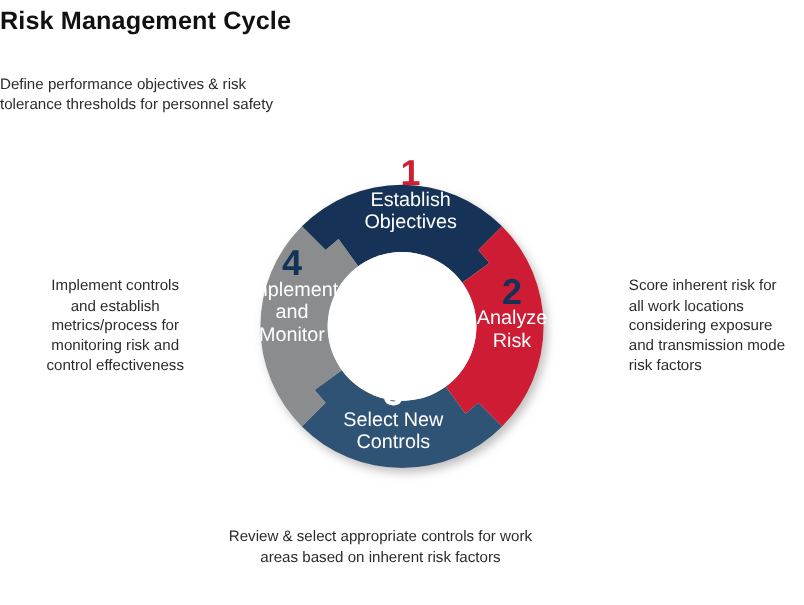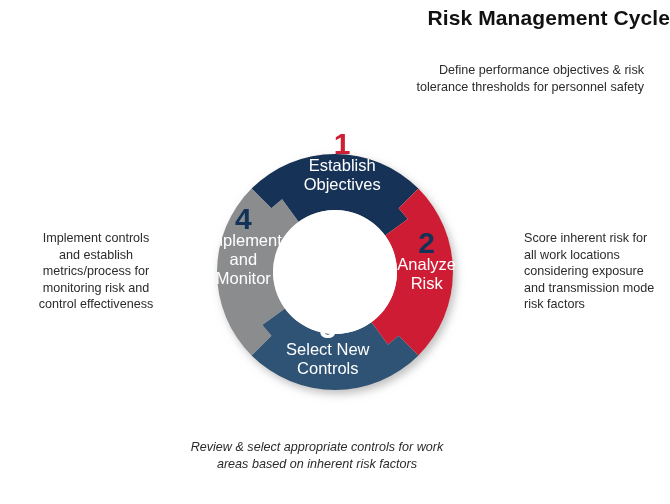--- a/index.html
+++ b/index.html
@@ -14,58 +14,57 @@
     overflow: hidden;
     font-family: "Liberation Sans", sans-serif;
     color: #222222;
   }
 
   #page-title {
     position: absolute;
     top: 6px;
     left: 0;
     width: 670px;
-    text-align: right;
+    text-align: left;
     font-size: 21px;
     font-weight: bold;
     color: #111111;
     letter-spacing: 0.1px;
   }
 
   .annotation {
     position: absolute;
     font-size: 12.6px;
     line-height: 16.5px;
     color: #2b2b2b;
     white-space: pre-line;
   }
   #annotation-top {
     top: 62px;
     left: 0;
     width: 644px;
-    text-align: right;
+    text-align: left;
   }
   #annotation-right {
     top: 230px;
     left: 524px;
     width: 150px;
     text-align: left;
   }
   #annotation-left {
     top: 230px;
     left: 22px;
     width: 148px;
     text-align: center;
   }
   #annotation-bottom {
     top: 439px;
     left: 0;
     width: 634px;
     text-align: center;
-    font-style: italic;
   }
 
   #cycle-wrap {
     position: absolute;
     left: 0;
     top: 0;
     width: 670px;
     height: 504px;
   }
   svg { display: block; }

